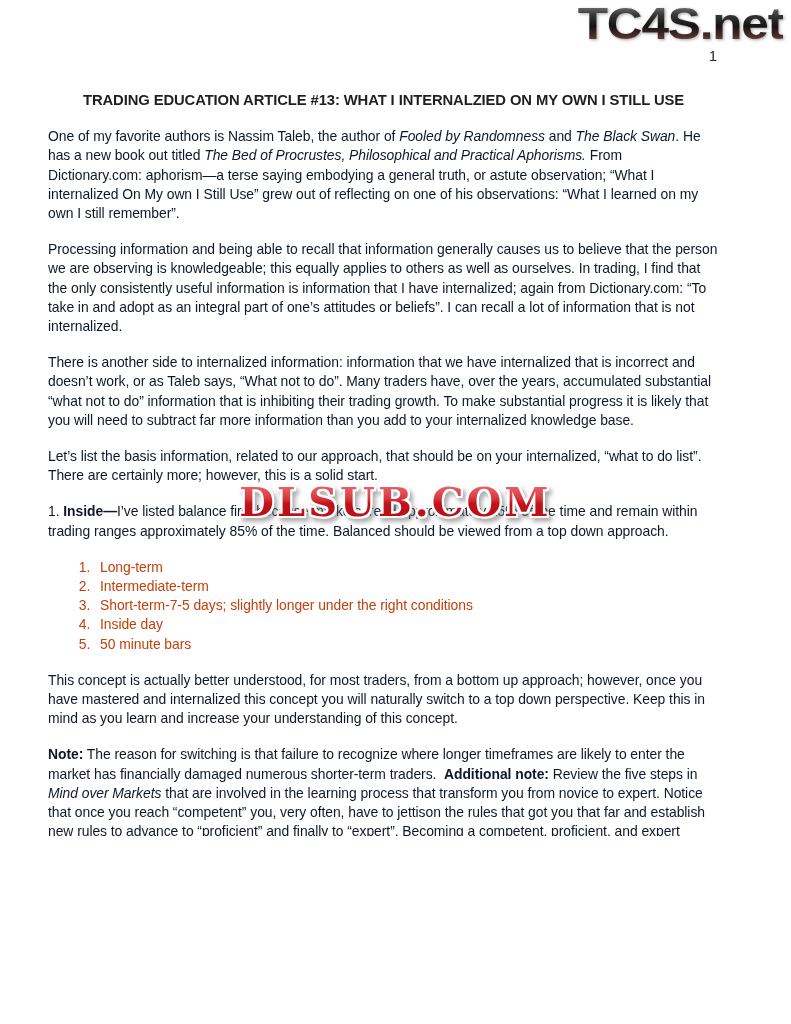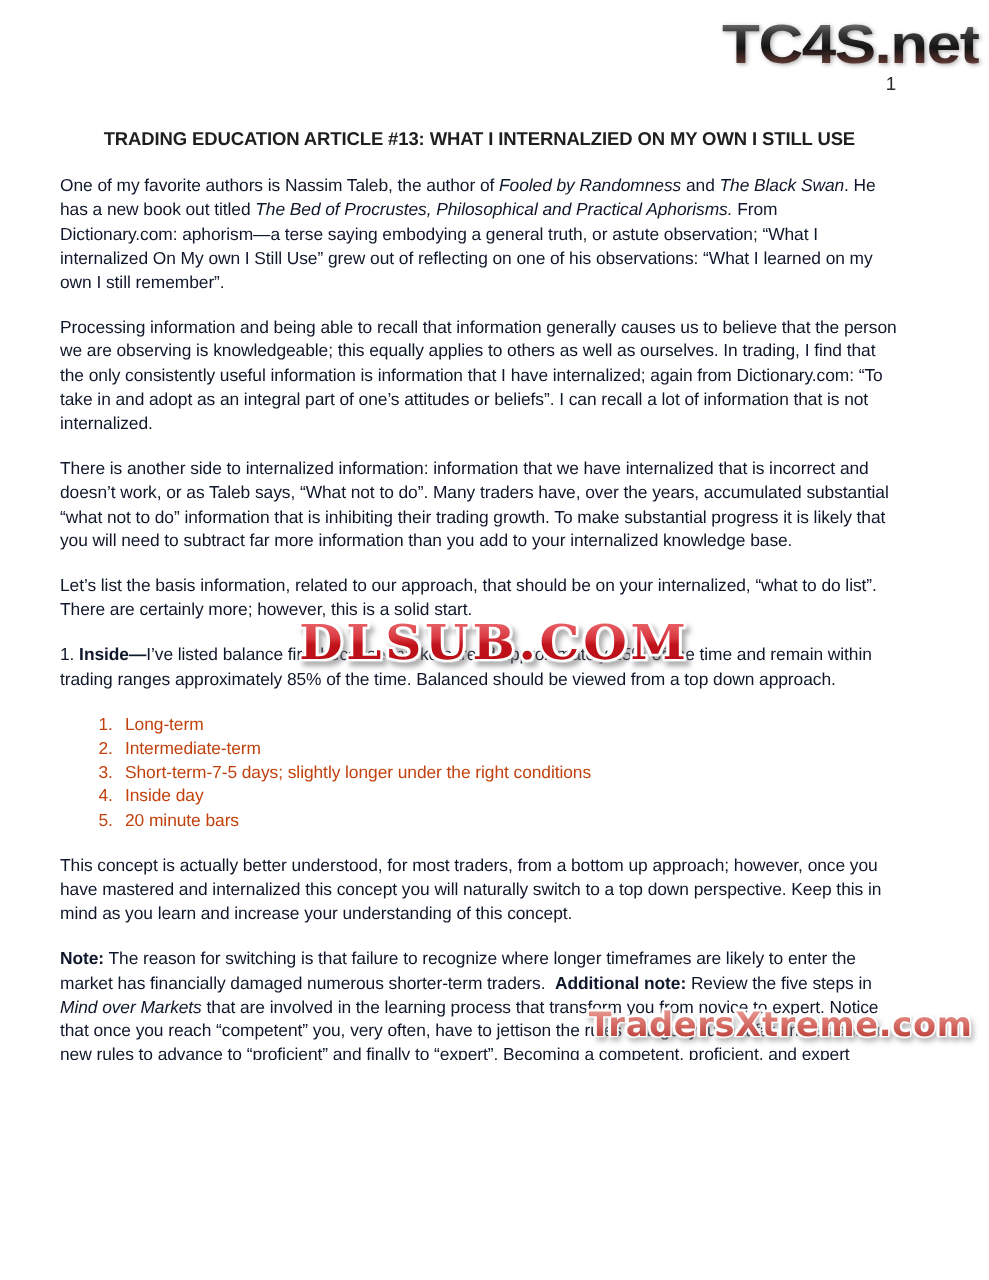--- a/index.html
+++ b/index.html
@@ -2,21 +2,21 @@
 <html><head>
 <meta charset="utf-8">
 <style>
   * { box-sizing: border-box; }
   html, body { margin: 0; padding: 0; background: #fff; }
 
   .page {
     position: relative;
     width: 791px;
     height: 836px;
-    margin: 12px auto;
+    margin: 0 auto;
     background: #ffffff;
     overflow: hidden;
     font-family: "Liberation Sans", sans-serif;
     color: #383838;
   }
 
   
   .tc4s-logo {
     position: absolute;
     top: 2px;
@@ -142,24 +142,23 @@
         <p><span>One of my favorite authors is Nassim Taleb, the author of </span><span class="i">Fooled by Randomness</span><span> and </span><span class="i">The Black Swan</span><span>. He has a new book out titled </span><span class="i">The Bed of Procrustes, Philosophical and Practical Aphorisms.</span><span> From Dictionary.com: aphorism—a terse saying embodying a general truth, or astute observation; “What I internalized On My own I Still Use” grew out of reflecting on one of his observations: “What I learned on my own I still remember”.</span></p>
         <p><span>Processing information and being able to recall that information generally causes us to believe that the person we are observing is knowledgeable; this equally applies to others as well as ourselves. In trading, I find that the only consistently useful information is information that I have internalized; again from Dictionary.com: “To take in and adopt as an integral part of one’s attitudes or beliefs”. I can recall a lot of information that is not internalized.</span></p>
         <p><span>There is another side to internalized information: information that we have internalized that is incorrect and doesn’t work, or as Taleb says, “What not to do”. Many traders have, over the years, accumulated substantial “what not to do” information that is inhibiting their trading growth. To make substantial progress it is likely that you will need to subtract far more information than you add to your internalized knowledge base.</span></p>
         <p><span>Let’s list the basis information, related to our approach, that should be on your internalized, “what to do list”. There are certainly more; however, this is a solid start.</span></p>
         <p><span>1. </span><span class="b">Inside—</span><span>I’ve listed balance first because markets trend approximately 15% of the time and remain within trading ranges approximately 85% of the time. Balanced should be viewed from a top down approach.</span></p>
         <ol>
           <li>Long-term</li>
           <li>Intermediate-term</li>
           <li>Short-term-7-5 days; slightly longer under the right conditions</li>
           <li>Inside day</li>
-          <li>20 minute bars</li>
+          <li>50 minute bars</li>
         </ol>
         <p><span>This concept is actually better understood, for most traders, from a bottom up approach; however, once you have mastered and internalized this concept you will naturally switch to a top down perspective. Keep this in mind as you learn and increase your understanding of this concept.</span></p>
         <p><span class="b">Note:</span><span> The reason for switching is that failure to recognize where longer timeframes are likely to enter the market has financially damaged numerous shorter-term traders.&nbsp; </span><span class="b">Additional note:</span><span> Review the five steps in </span><span class="i">Mind over Markets</span><span> that are involved in the learning process that transform you from novice to expert. Notice that once you reach “competent” you, very often, have to jettison the rules that got you that far and establish new rules to advance to “proficient” and finally to “expert”. Becoming a competent, proficient, and expert trader requires commitment and a great deal of time; without reaching these levels it is difficult to survive for any extended period.</span></p>
       </div>
   </div>
 
   <div class="watermark">DLSUB.COM</div>
 
-  <div class="tx-logo">TradersXtreme.com</div>
 
 </div>
 
 </body></html>

